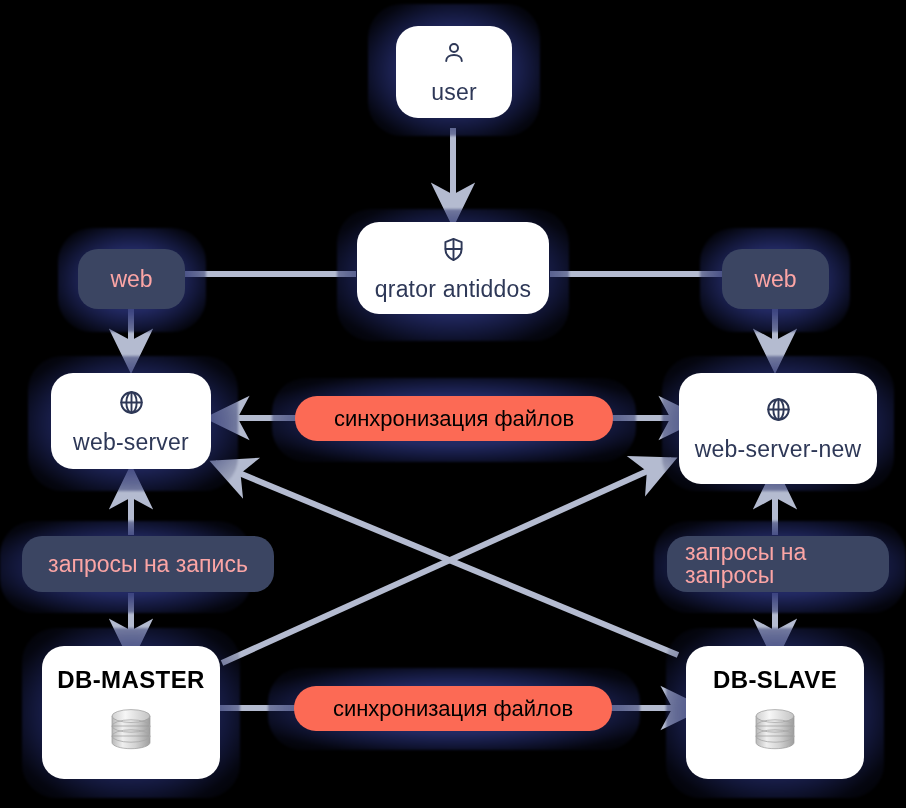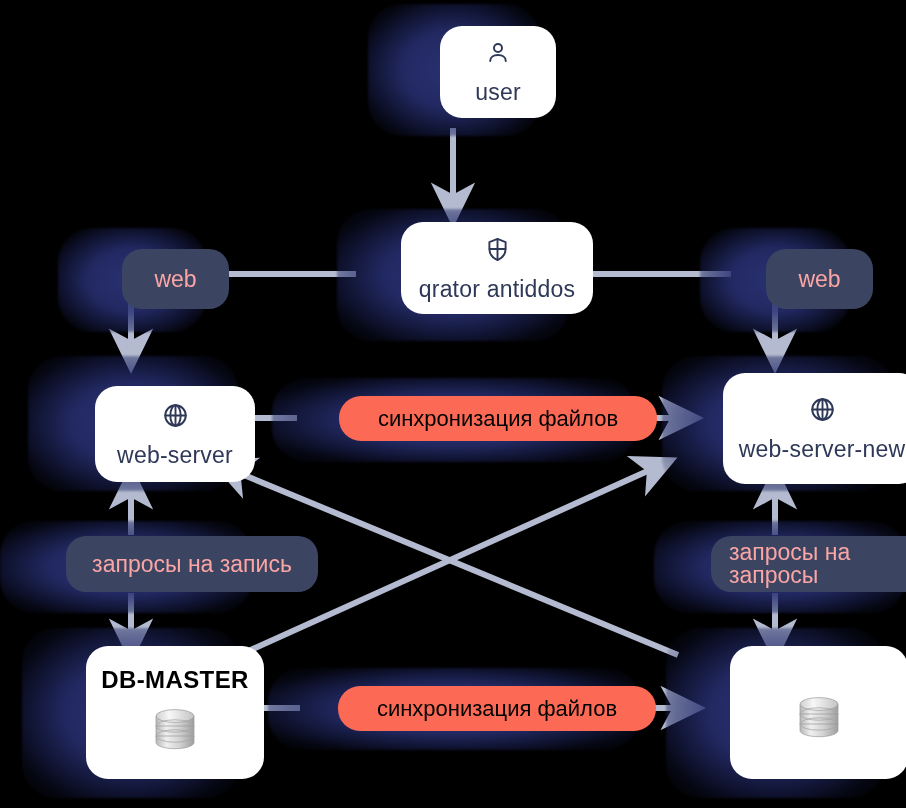--- a/index.html
+++ b/index.html
@@ -26,21 +26,20 @@
   }
 
   .node{
     position:absolute;
     z-index:3;
     box-sizing:border-box;
     display:flex;
     flex-direction:column;
     align-items:center;
     justify-content:center;
-    margin-left:44px;
   }
 
   
   .card{
     background:#ffffff;
     border-radius:22px;
     color:#2d3657;
   }
   .card .lbl{
     font-size:23px;
@@ -150,21 +149,21 @@
   </div>
 
   <div class="node pill-dark" style="left:78px;top:249px;width:107px;height:60px;">
     <span class="lbl">web</span>
   </div>
 
   <div class="node pill-dark" style="left:722px;top:249px;width:107px;height:60px;">
     <span class="lbl">web</span>
   </div>
 
-  <div class="node card" style="left:51px;top:386px;width:160px;height:96px;">
+  <div class="node card" style="left:51px;top:373px;width:160px;height:96px;">
     <span class="ico">
       <svg width="27" height="27" viewBox="0 0 24 24" fill="none" stroke="#2e3857" stroke-width="1.7" stroke-linecap="round" stroke-linejoin="round">
         <circle cx="12" cy="12" r="9.1"></circle>
         <line x1="2.9" y1="12" x2="21.1" y2="12"></line>
         <line x1="12" y1="2.9" x2="12" y2="21.1"></line>
         <ellipse cx="12" cy="12" rx="4.6" ry="9.1"></ellipse>
       </svg>
     </span>
     <span class="lbl">web-server</span>
   </div>
@@ -214,20 +213,21 @@
         <path d="M4 21 v10 c0 3.4 8.5 6.2 19 6.2 S42 34.4 42 31 V21z" fill="url(#dbg1)" stroke="#9a9a9a" stroke-width="0.7"></path>
         <path d="M4 31 v6.5 c0 3.4 8.5 6.2 19 6.2 S42 40.9 42 37.5 V31z" fill="url(#dbg1)" stroke="#9a9a9a" stroke-width="0.7"></path>
         <ellipse cx="23" cy="11" rx="19" ry="6.4" fill="url(#dbg2)" stroke="#9a9a9a" stroke-width="0.7"></ellipse>
         <ellipse cx="23" cy="21" rx="19" ry="6.2" fill="none" stroke="#a6a6a6" stroke-width="0.8"></ellipse>
         <ellipse cx="23" cy="31" rx="19" ry="6.2" fill="none" stroke="#a6a6a6" stroke-width="0.8"></ellipse>
       </svg>
     </span>
   </div>
 
   <div class="node card dbnode" style="left:686px;top:646px;width:178px;height:133px;">
+    <span class="lbl">DB-SLAVE</span>
     <span class="ico">
       <svg width="46" height="48" viewBox="0 0 46 48">
         <path d="M4 11 v10 c0 3.4 8.5 6.2 19 6.2 S42 24.4 42 21 V11z" fill="url(#dbg1)" stroke="#9a9a9a" stroke-width="0.7"></path>
         <path d="M4 21 v10 c0 3.4 8.5 6.2 19 6.2 S42 34.4 42 31 V21z" fill="url(#dbg1)" stroke="#9a9a9a" stroke-width="0.7"></path>
         <path d="M4 31 v6.5 c0 3.4 8.5 6.2 19 6.2 S42 40.9 42 37.5 V31z" fill="url(#dbg1)" stroke="#9a9a9a" stroke-width="0.7"></path>
         <ellipse cx="23" cy="11" rx="19" ry="6.4" fill="url(#dbg2)" stroke="#9a9a9a" stroke-width="0.7"></ellipse>
         <ellipse cx="23" cy="21" rx="19" ry="6.2" fill="none" stroke="#a6a6a6" stroke-width="0.8"></ellipse>
         <ellipse cx="23" cy="31" rx="19" ry="6.2" fill="none" stroke="#a6a6a6" stroke-width="0.8"></ellipse>
       </svg>
     </span>

